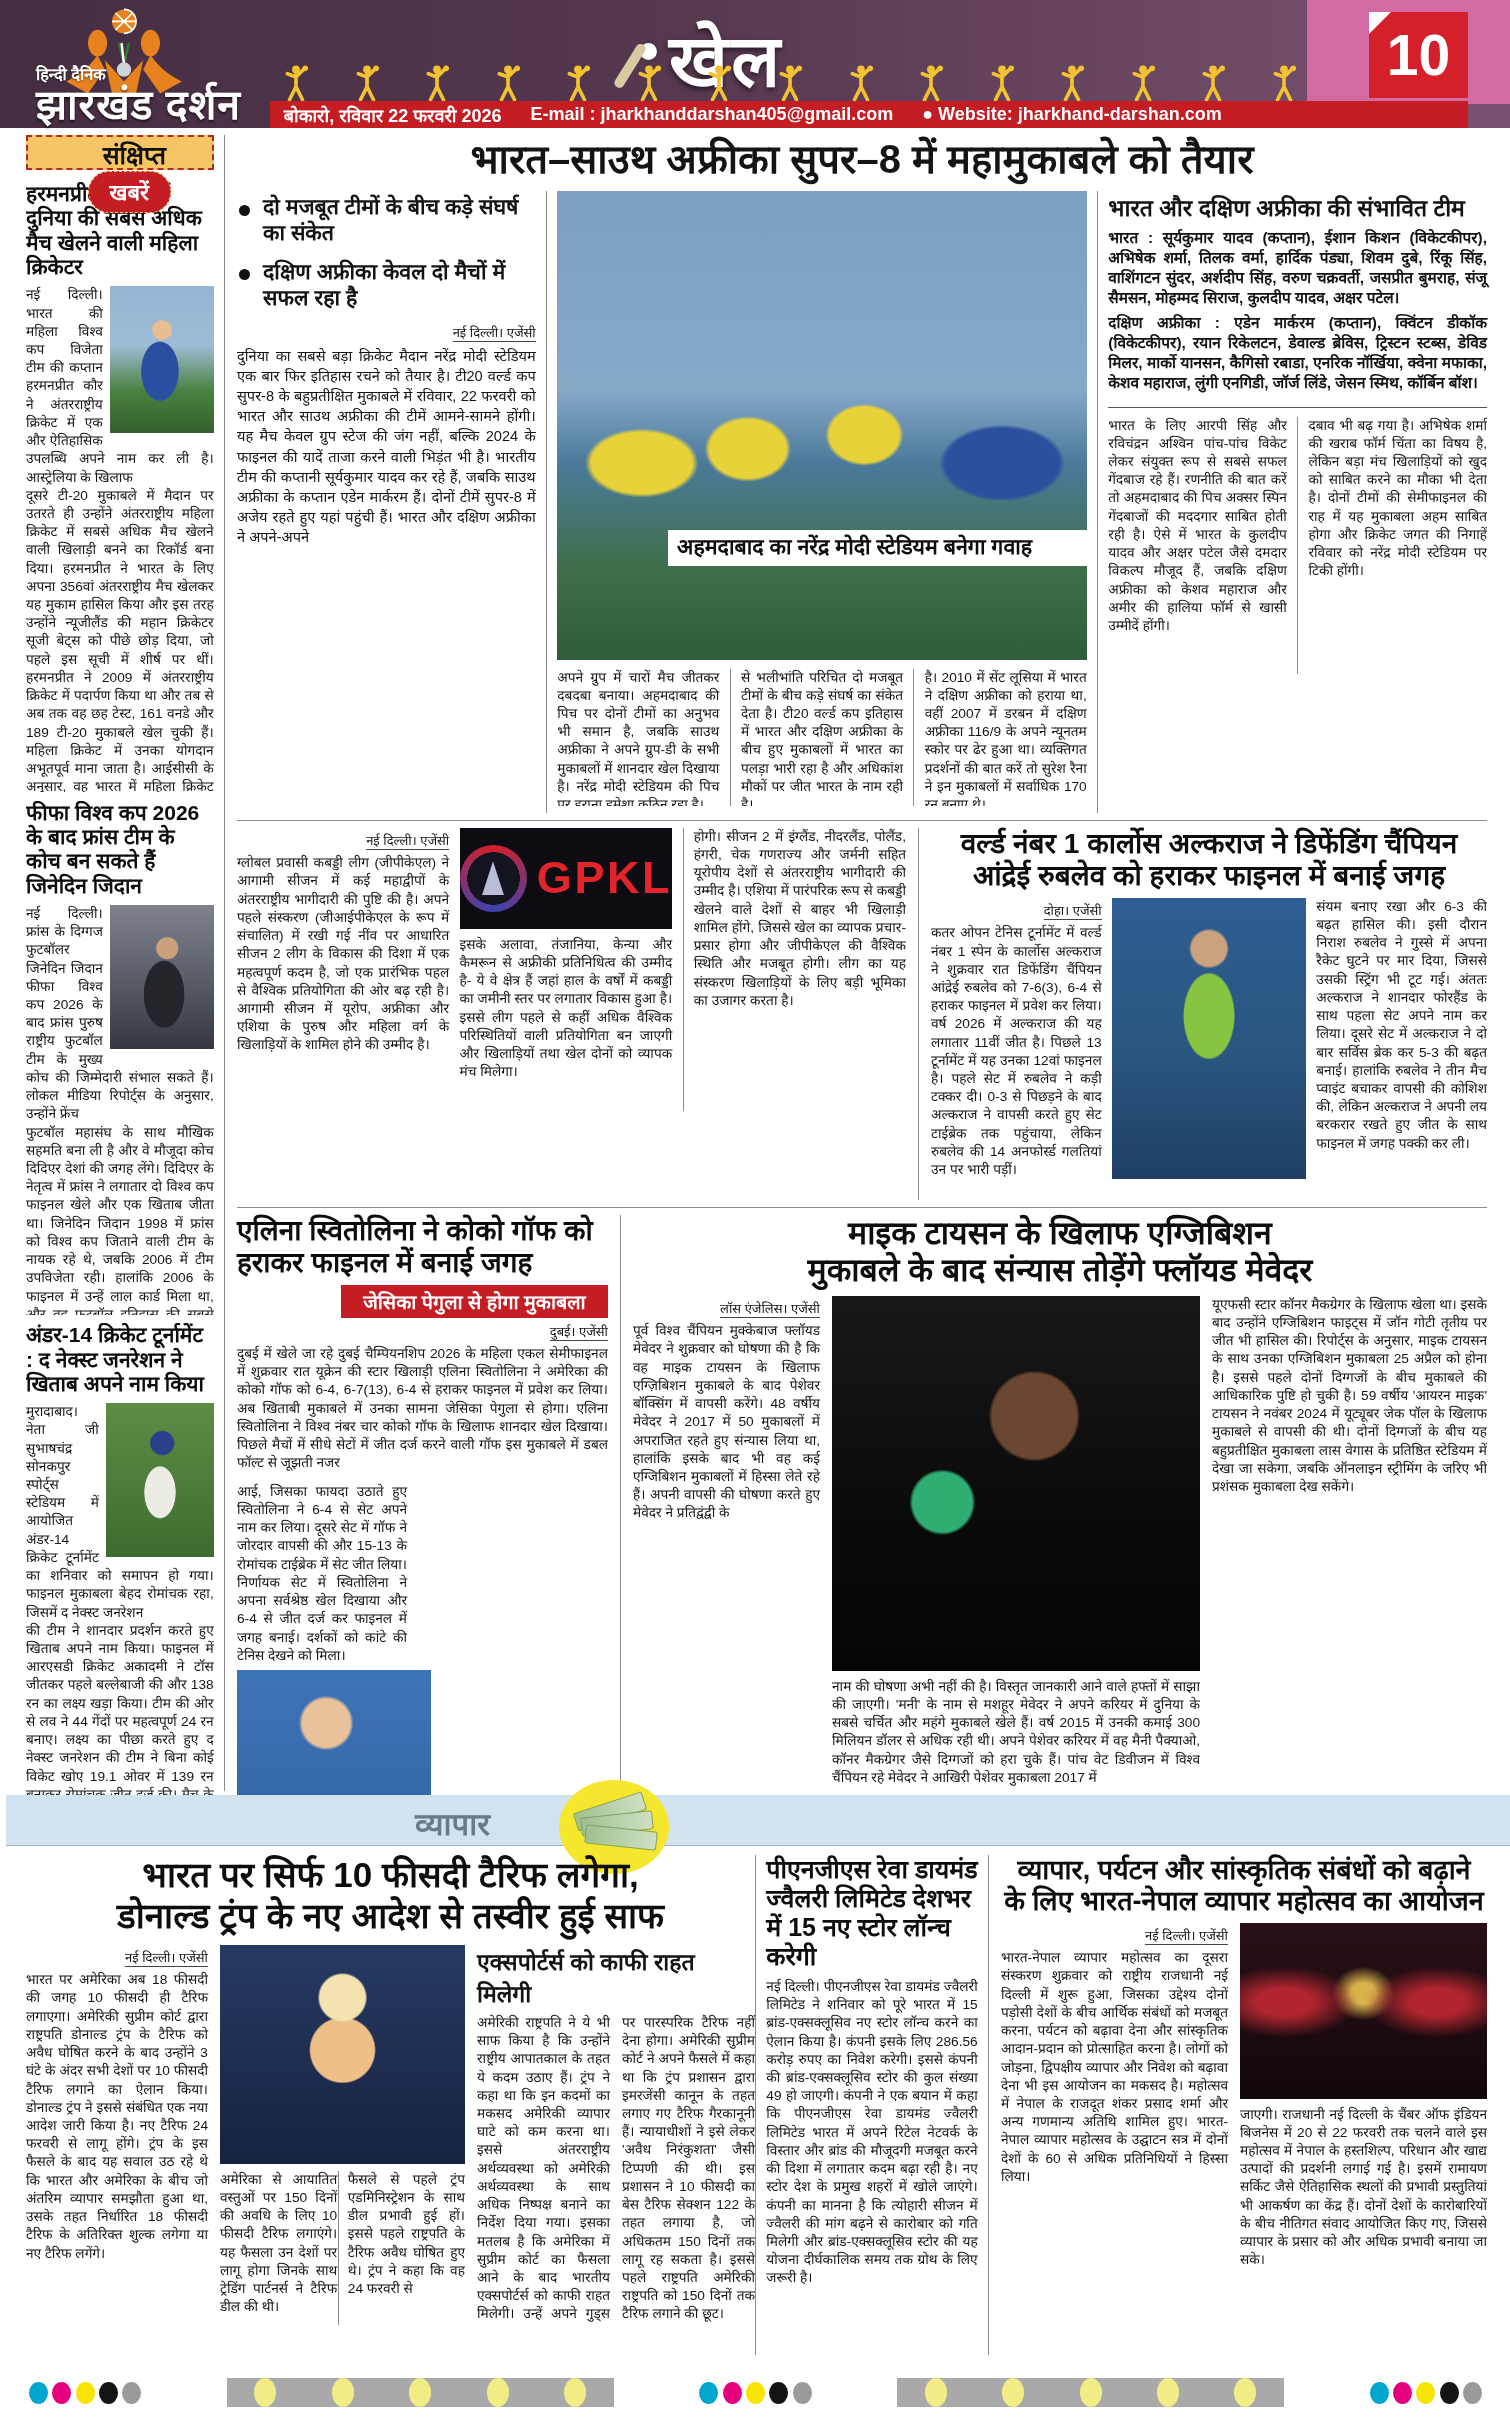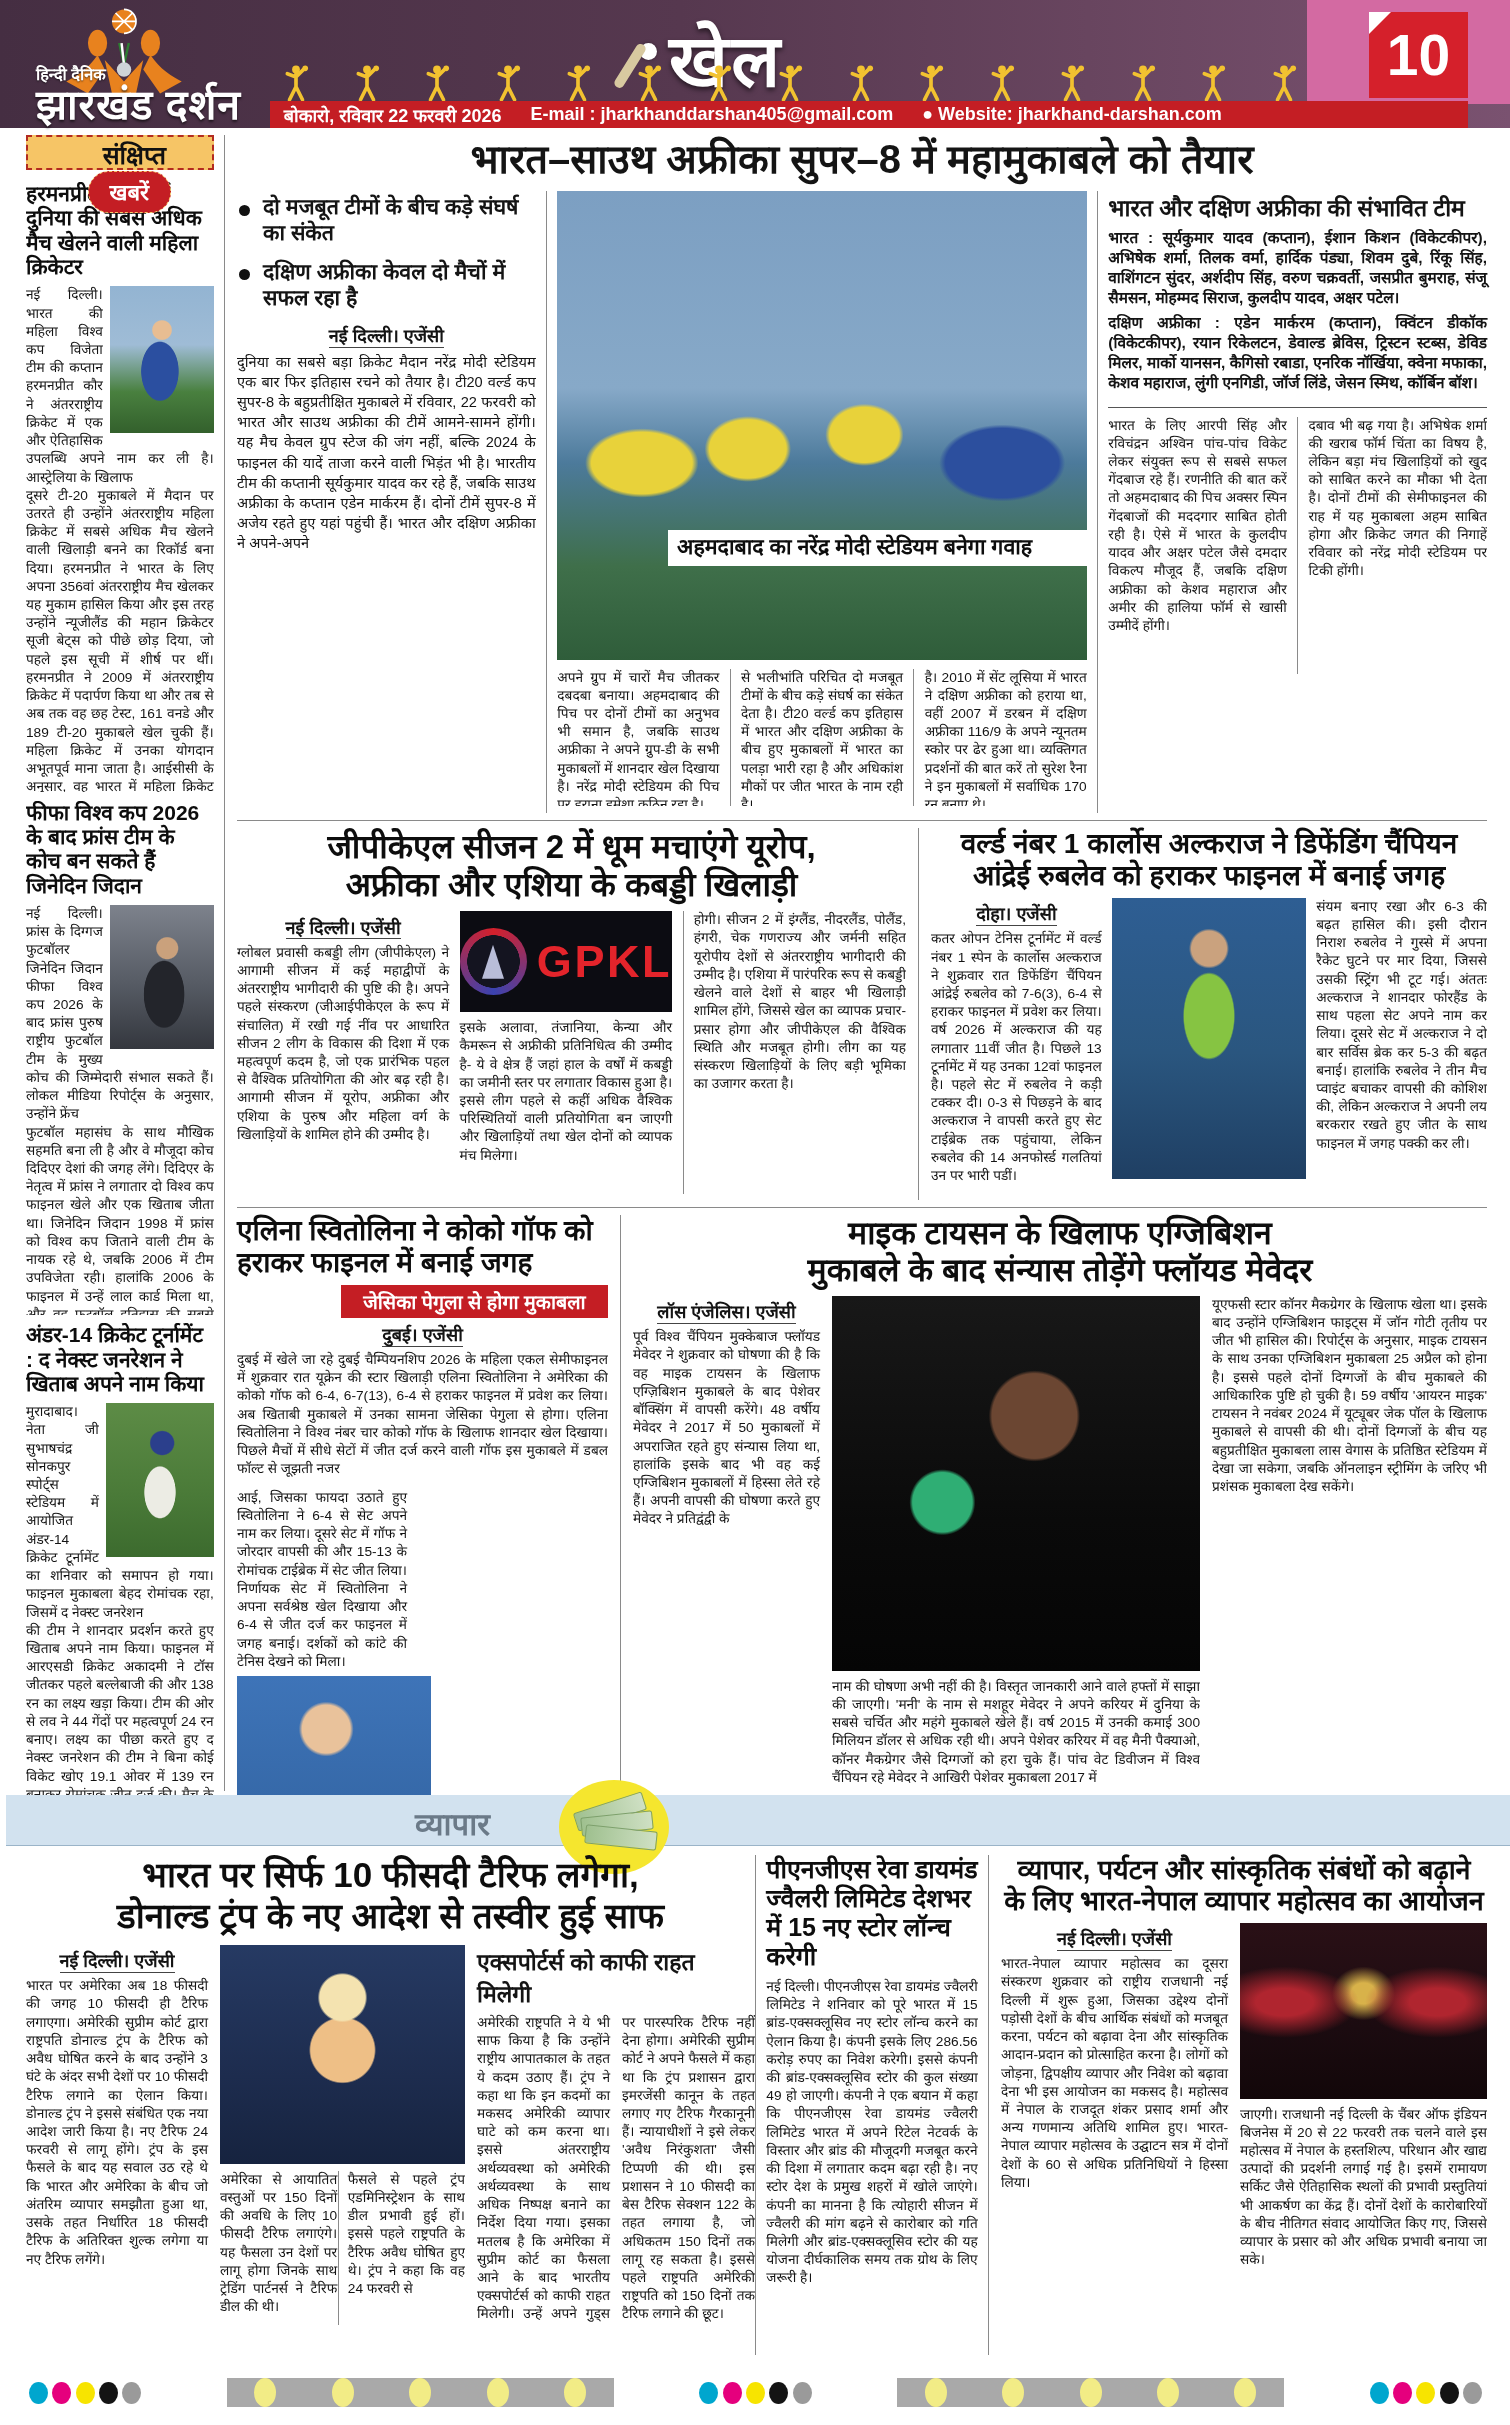--- a/index.html
+++ b/index.html
@@ -26,21 +26,21 @@
   .fig-fill{ fill:#f2c230; }
   .logo-figs{ position:absolute; left:51px; top:6.9px; width:146px; height:89px; }
   .paper-logo{ position:absolute; left:36px; bottom:1.7px; color:#fff; z-index:3; line-height:1; }
   .paper-logo .daily{ font-size:16.3px; font-weight:bold; margin-bottom:2.6px; text-shadow:0 0.9px 1.7px rgba(0,0,0,.6); }
   .paper-logo .pname{ font-size:41px; font-weight:bold; letter-spacing:0.9px; text-shadow:0 1.7px 2.6px rgba(0,0,0,.6); }
   .redstrip{ position:absolute; left:270px; right:43px; bottom:0; height:27px; background:#c41e24; color:#fff;
              display:flex; align-items:center; gap:29px; padding-left:13.7px; font-weight:bold; font-size:18px; white-space:nowrap; overflow:hidden; }
 
   
   .bodytext{ font-size:13.7px; line-height:1.33; text-align:justify; }
-  .dateline{ text-align:center; font-weight:bold; font-size:18px; margin:3.4px 0 5.1px; }
+  .dateline{ text-align:right; font-weight:normal; font-size:13px; margin:3.4px 0 5.1px; }
   .dateline span{ border-bottom:1.7px solid #444; padding-bottom:0.9px; }
   .headline{ font-weight:bold; color:#0d0d0d; line-height:1.16; }
   .photo{ position:relative; flex:none; }
   .vdiv{ border-left:1.3px solid #8a8a8a; }
 
   
   .mainzone{ position:absolute; left:26px; right:24px; top:135px; height:1656px; display:flex; }
   .col-left{ width:199px; flex:none; padding-right:10.3px; border-right:1.3px solid #8a8a8a; }
   .col-main{ flex:1; padding-left:12px; }
 
@@ -370,22 +370,20 @@
           </div>
           <div class="lead-rightcols">
             <p class="c bodytext">भारत के लिए आरपी सिंह और रविचंद्रन अश्विन पांच-पांच विकेट लेकर संयुक्त रूप से सबसे सफल गेंदबाज रहे हैं। रणनीति की बात करें तो अहमदाबाद की पिच अक्सर स्पिन गेंदबाजों की मददगार साबित होती रही है। ऐसे में भारत के कुलदीप यादव और अक्षर पटेल जैसे दमदार विकल्प मौजूद हैं, जबकि दक्षिण अफ्रीका को केशव महाराज और अमीर की हालिया फॉर्म से खासी उम्मीदें होंगी।</p>
             <p class="c bodytext vdiv" style="padding-left:10.3px">दबाव भी बढ़ गया है। अभिषेक शर्मा की खराब फॉर्म चिंता का विषय है, लेकिन बड़ा मंच खिलाड़ियों को खुद को साबित करने का मौका भी देता है। दोनों टीमों की सेमीफाइनल की राह में यह मुकाबला अहम साबित होगा और क्रिकेट जगत की निगाहें रविवार को नरेंद्र मोदी स्टेडियम पर टिकी होंगी।</p>
           </div>
         </div>
       </div>
 
       <div class="midband">
         <article class="gpkl">
-          <h2 class="headline">जीपीकेएल सीजन 2 में धूम मचाएंगे यूरोप,
-अफ्रीका और एशिया के कबड्डी खिलाड़ी</h2>
           <div class="gpkl-row">
             <div class="c">
               <div class="dateline"><span>नई दिल्ली। एजेंसी</span></div>
               <p class="bodytext">ग्लोबल प्रवासी कबड्डी लीग (जीपीकेएल) ने आगामी सीजन में कई महाद्वीपों के अंतरराष्ट्रीय भागीदारी की पुष्टि की है। अपने पहले संस्करण (जीआईपीकेएल के रूप में संचालित) में रखी गई नींव पर आधारित सीजन 2 लीग के विकास की दिशा में एक महत्वपूर्ण कदम है, जो एक प्रारंभिक पहल से वैश्विक प्रतियोगिता की ओर बढ़ रही है। आगामी सीजन में यूरोप, अफ्रीका और एशिया के पुरुष और महिला वर्ग के खिलाड़ियों के शामिल होने की उम्मीद है।</p>
             </div>
             <div class="c gpkl-midcol">
               <div class="gpkl-logo">
                 <span class="gpkl-ring">
                     <i></i>
                   </span>

